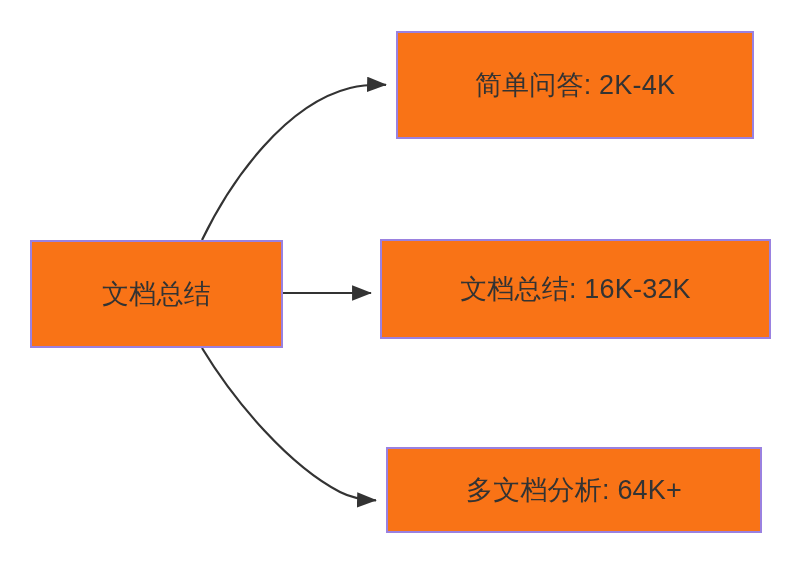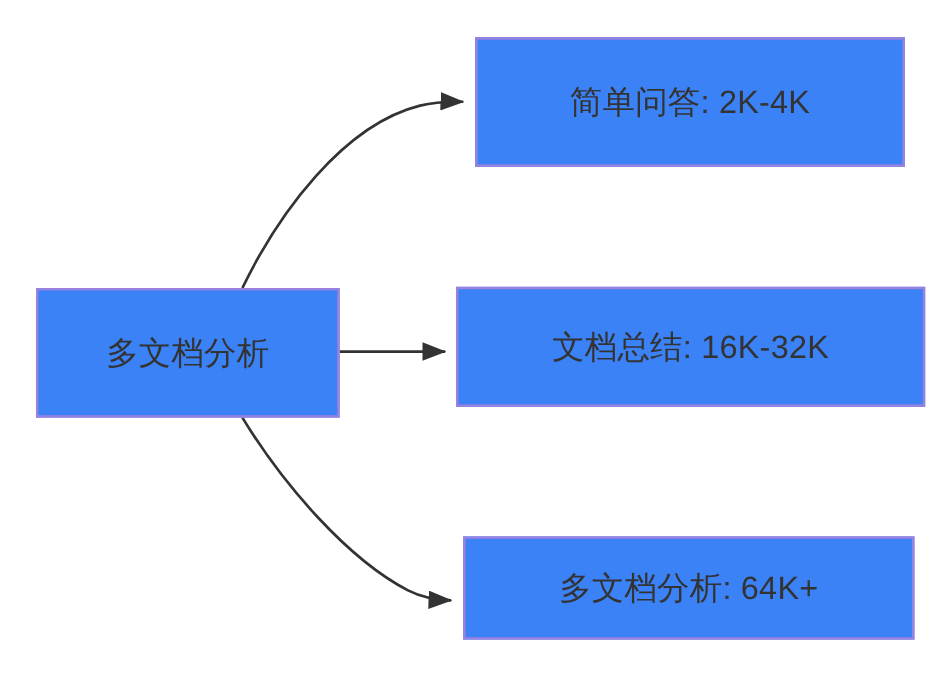--- a/index.html
+++ b/index.html
@@ -27,21 +27,21 @@
   }
   .edge-path {
     fill: none;
     stroke: #333333;
     stroke-width: 2.2;
     stroke-linecap: butt;
   }
   .node {
     position: absolute;
     box-sizing: border-box;
-    background: #3b82f6;
+    background: #f97316;
     border: 2px solid #9a81e0;
     border-radius: 0;
     display: flex;
     align-items: center;
     justify-content: center;
     z-index: 2;
   }
   .node-label {
     color: #333333;
     font-size: 27px;
@@ -68,21 +68,21 @@
     </defs>
 
     <path class="edge-path" d="M 202 240 C 232 178, 286 104, 350 88 C 364 84.5, 377 84.6, 386 84.8" marker-end="url(#arrowhead)"></path>
 
     <path class="edge-path" d="M 283 293 L 371 293" marker-end="url(#arrowhead)"></path>
 
     <path class="edge-path" d="M 202 348 C 236 404, 290 466, 340 492 C 352 498.2, 364 500, 376 500.3" marker-end="url(#arrowhead)"></path>
   </svg>
 
   <div class="node" id="node-root">
-    <span class="node-label">多文档分析</span>
+    <span class="node-label">文档总结</span>
   </div>
 
   <div class="node" id="node-simple">
     <span class="node-label">简单问答: 2K-4K</span>
   </div>
 
   <div class="node" id="node-doc">
     <span class="node-label">文档总结: 16K-32K</span>
   </div>
 

